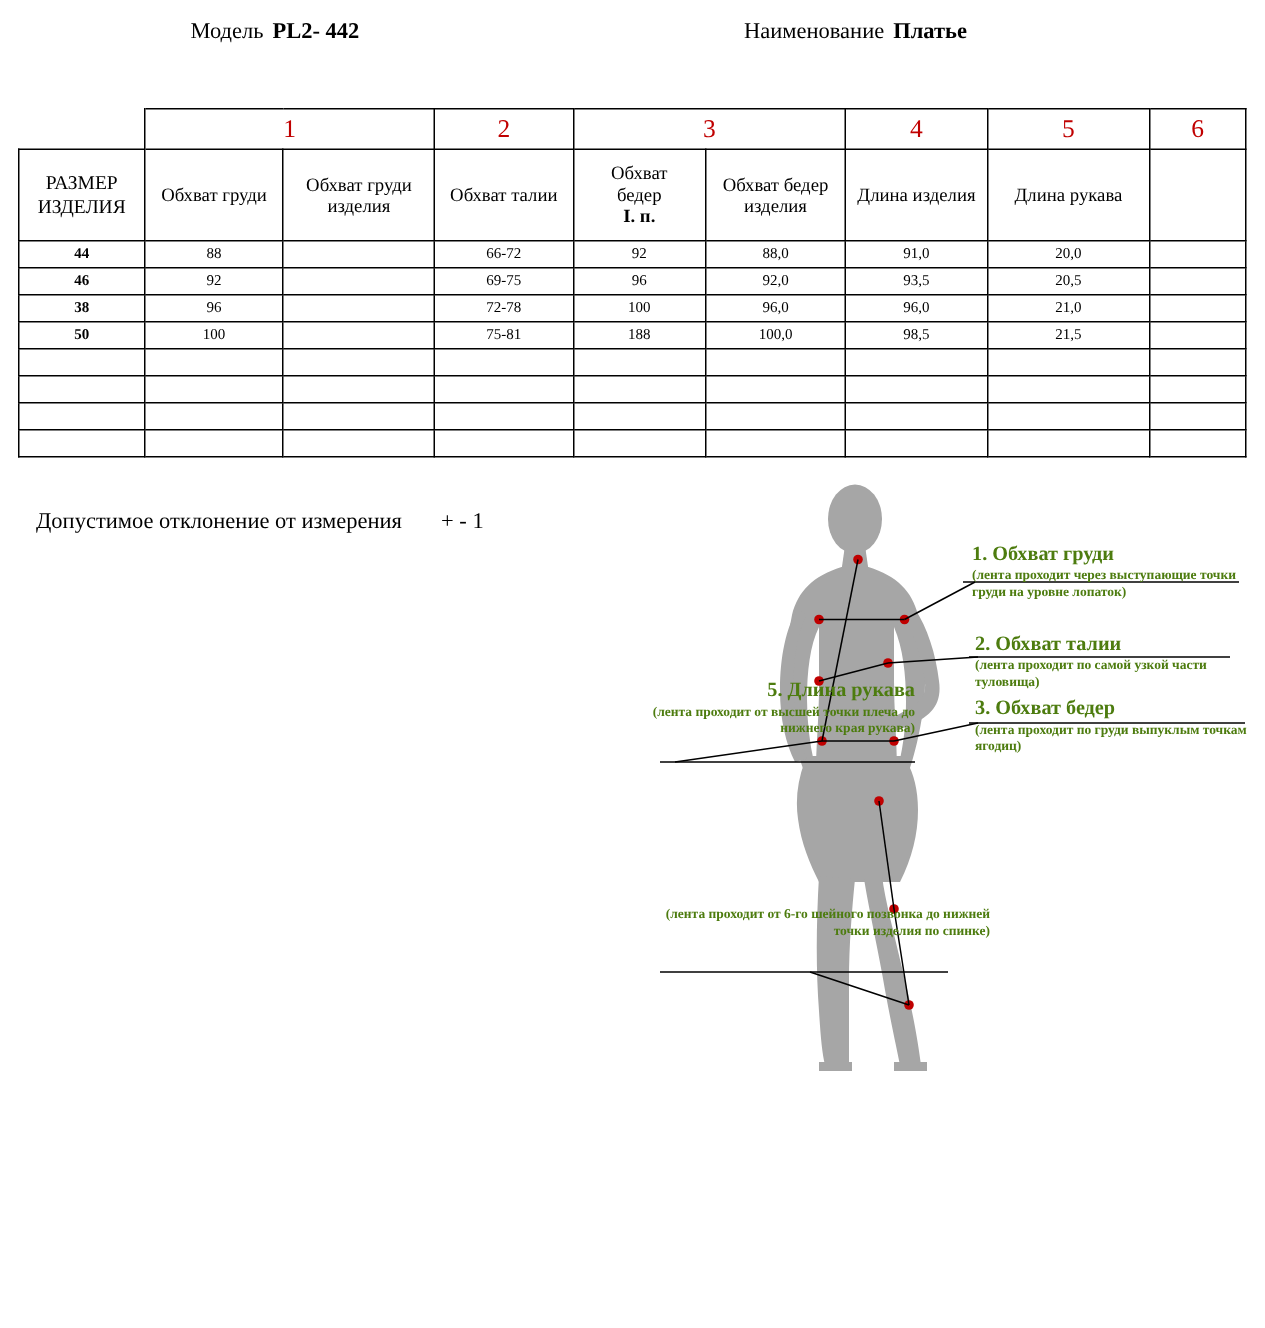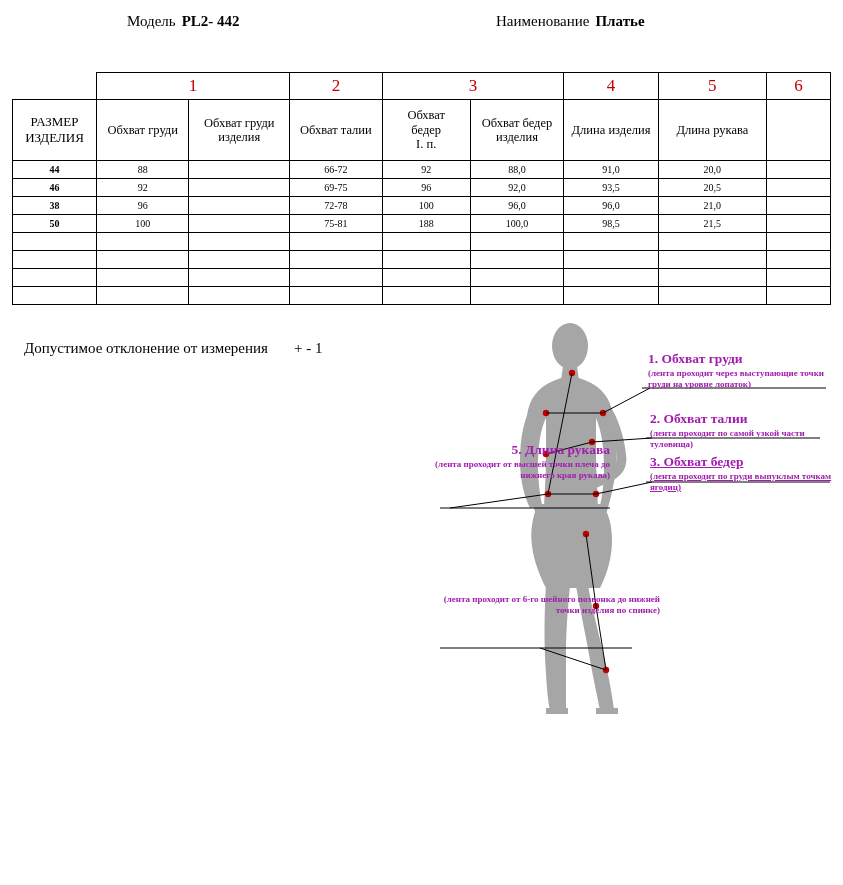--- a/index.html
+++ b/index.html
@@ -92,21 +92,21 @@
     height: 17px;
     font-size: 10px;
   }
   .data-row td.size-cell {
     font-weight: bold;
   }
   .empty-row td {
     height: 17px;
   }
   .cell-bold {
-    font-weight: normal;
+    font-weight: bold;
     margin-top: 32px;
   }
 
   
   col.c0 { width: 80px; }
   col.c1 { width: 88px; }
   col.c2 { width: 96px; }
   col.c3 { width: 88px; }
   col.c4 { width: 84px; }
   col.c5 { width: 89px; }
@@ -136,22 +136,23 @@
     height: 420px;
   }
   .figure-svg {
     position: absolute;
     top: 0;
     left: 0;
   }
 
   .callout {
     position: absolute;
-    color: #a21caf;
+    color: #4d7c0f;
     font-family: "Liberation Serif", serif;
+    margin-top: 10px;
   }
   .callout .c-title {
     font-size: 13.5px;
     font-weight: bold;
     white-space: nowrap;
   }
   .callout .c-sub {
     font-size: 9px;
     font-weight: bold;
     line-height: 1.22;
@@ -160,21 +161,21 @@
   .callout.right {
     text-align: left;
   }
   .callout.left {
     text-align: right;
   }
 
   
   .callout-bust   { left: 228px; top: 33px; }
   .callout-waist  { left: 230px; top: 93px; }
-  .callout-hips   { left: 230px; top: 136px; text-decoration: underline; }
+  .callout-hips   { left: 230px; top: 136px; }
   .callout-sleeve { left: 0px;   top: 124px; width: 190px; }
   .callout-length { left: 0px;   top: 275px; width: 240px; }
 </style>
 </head>
 <body>
 
 <div class="page">
 
   <div class="doc-header">
     <div class="model-block">

